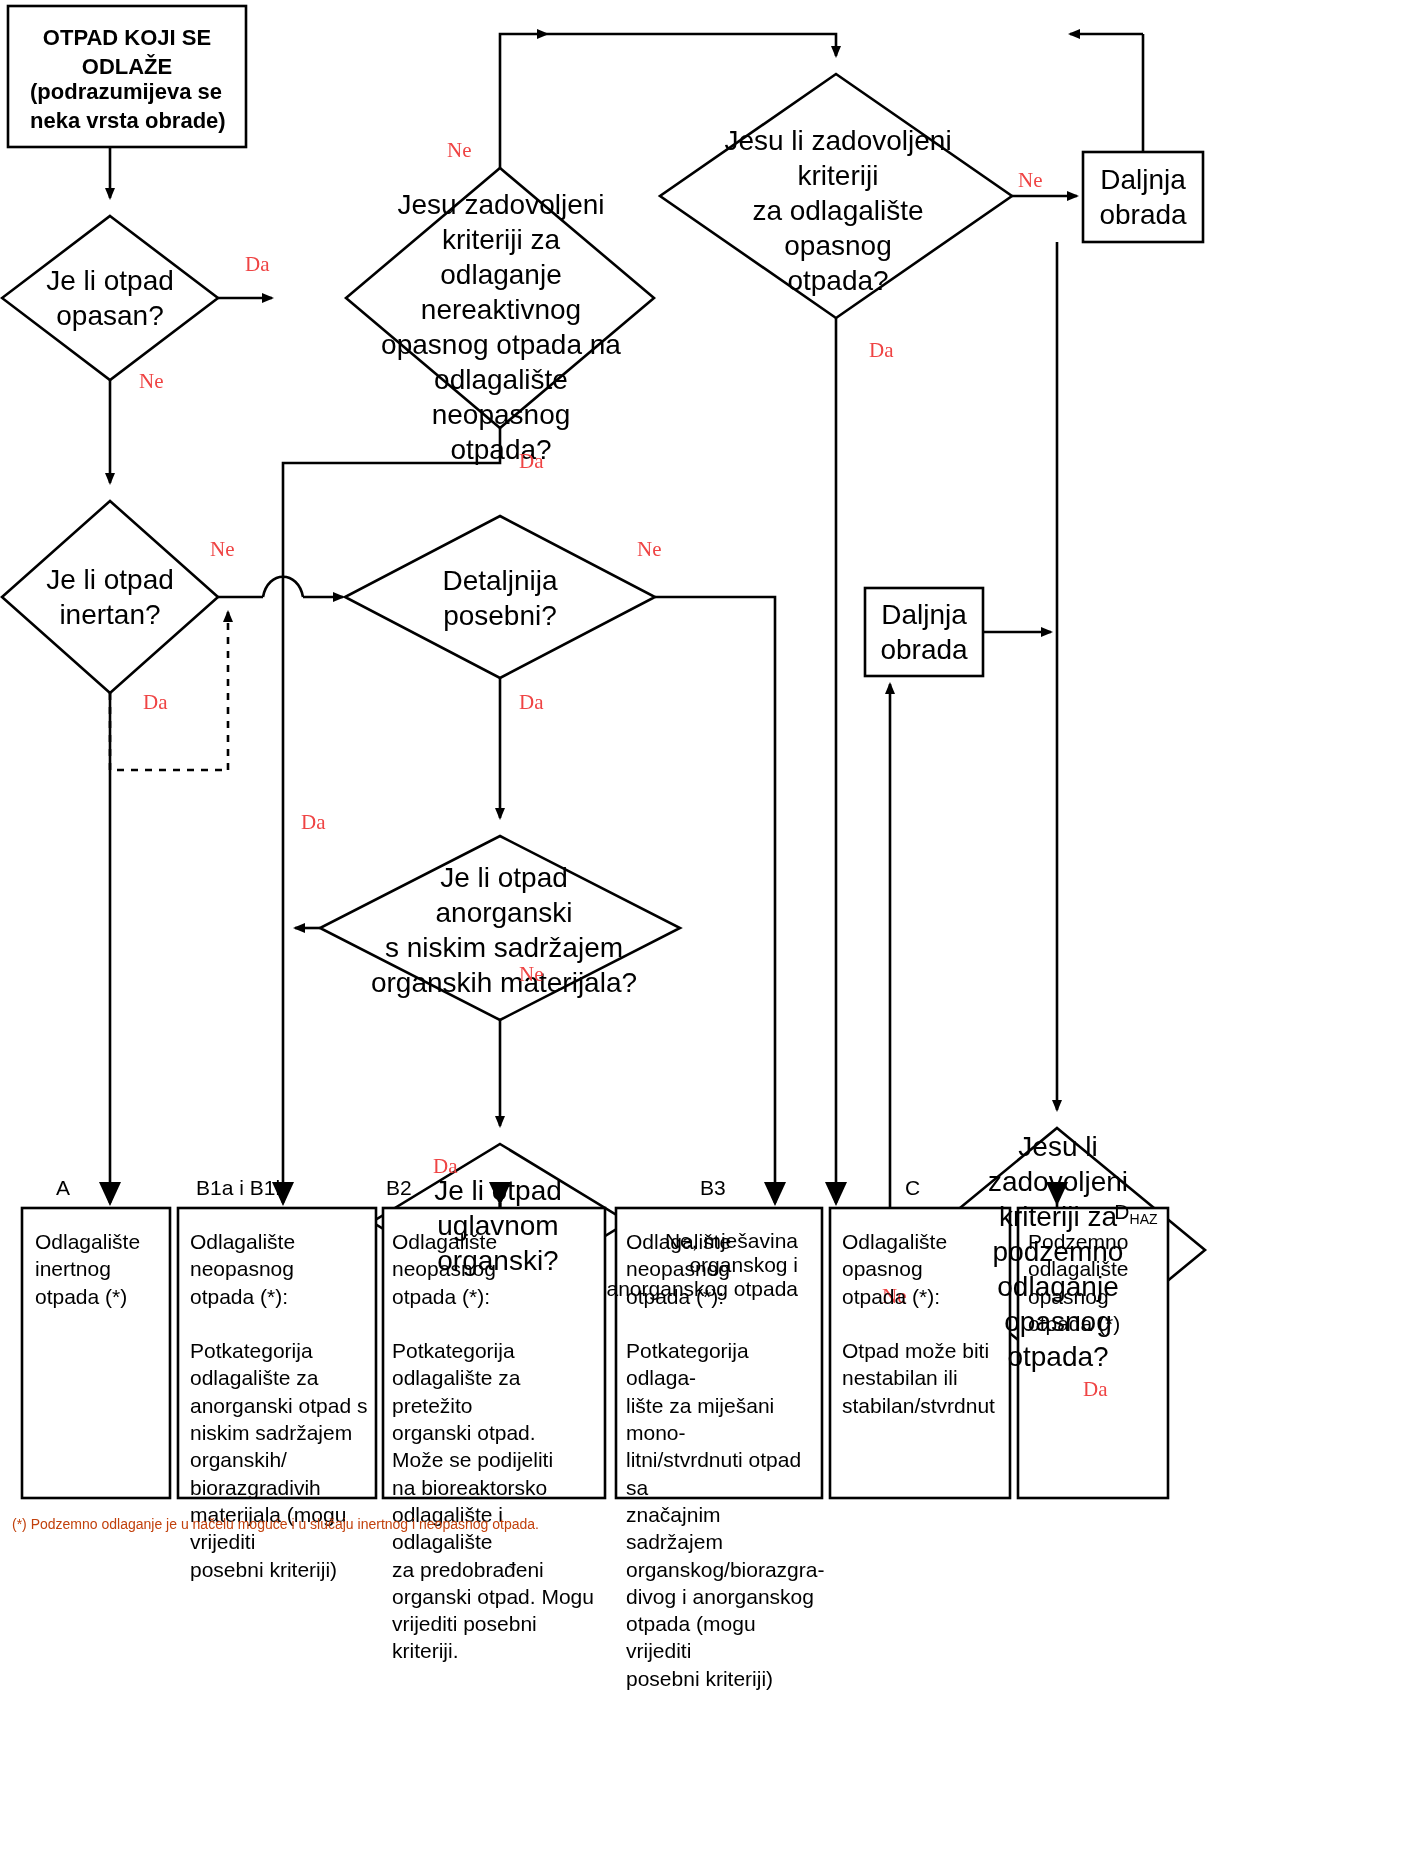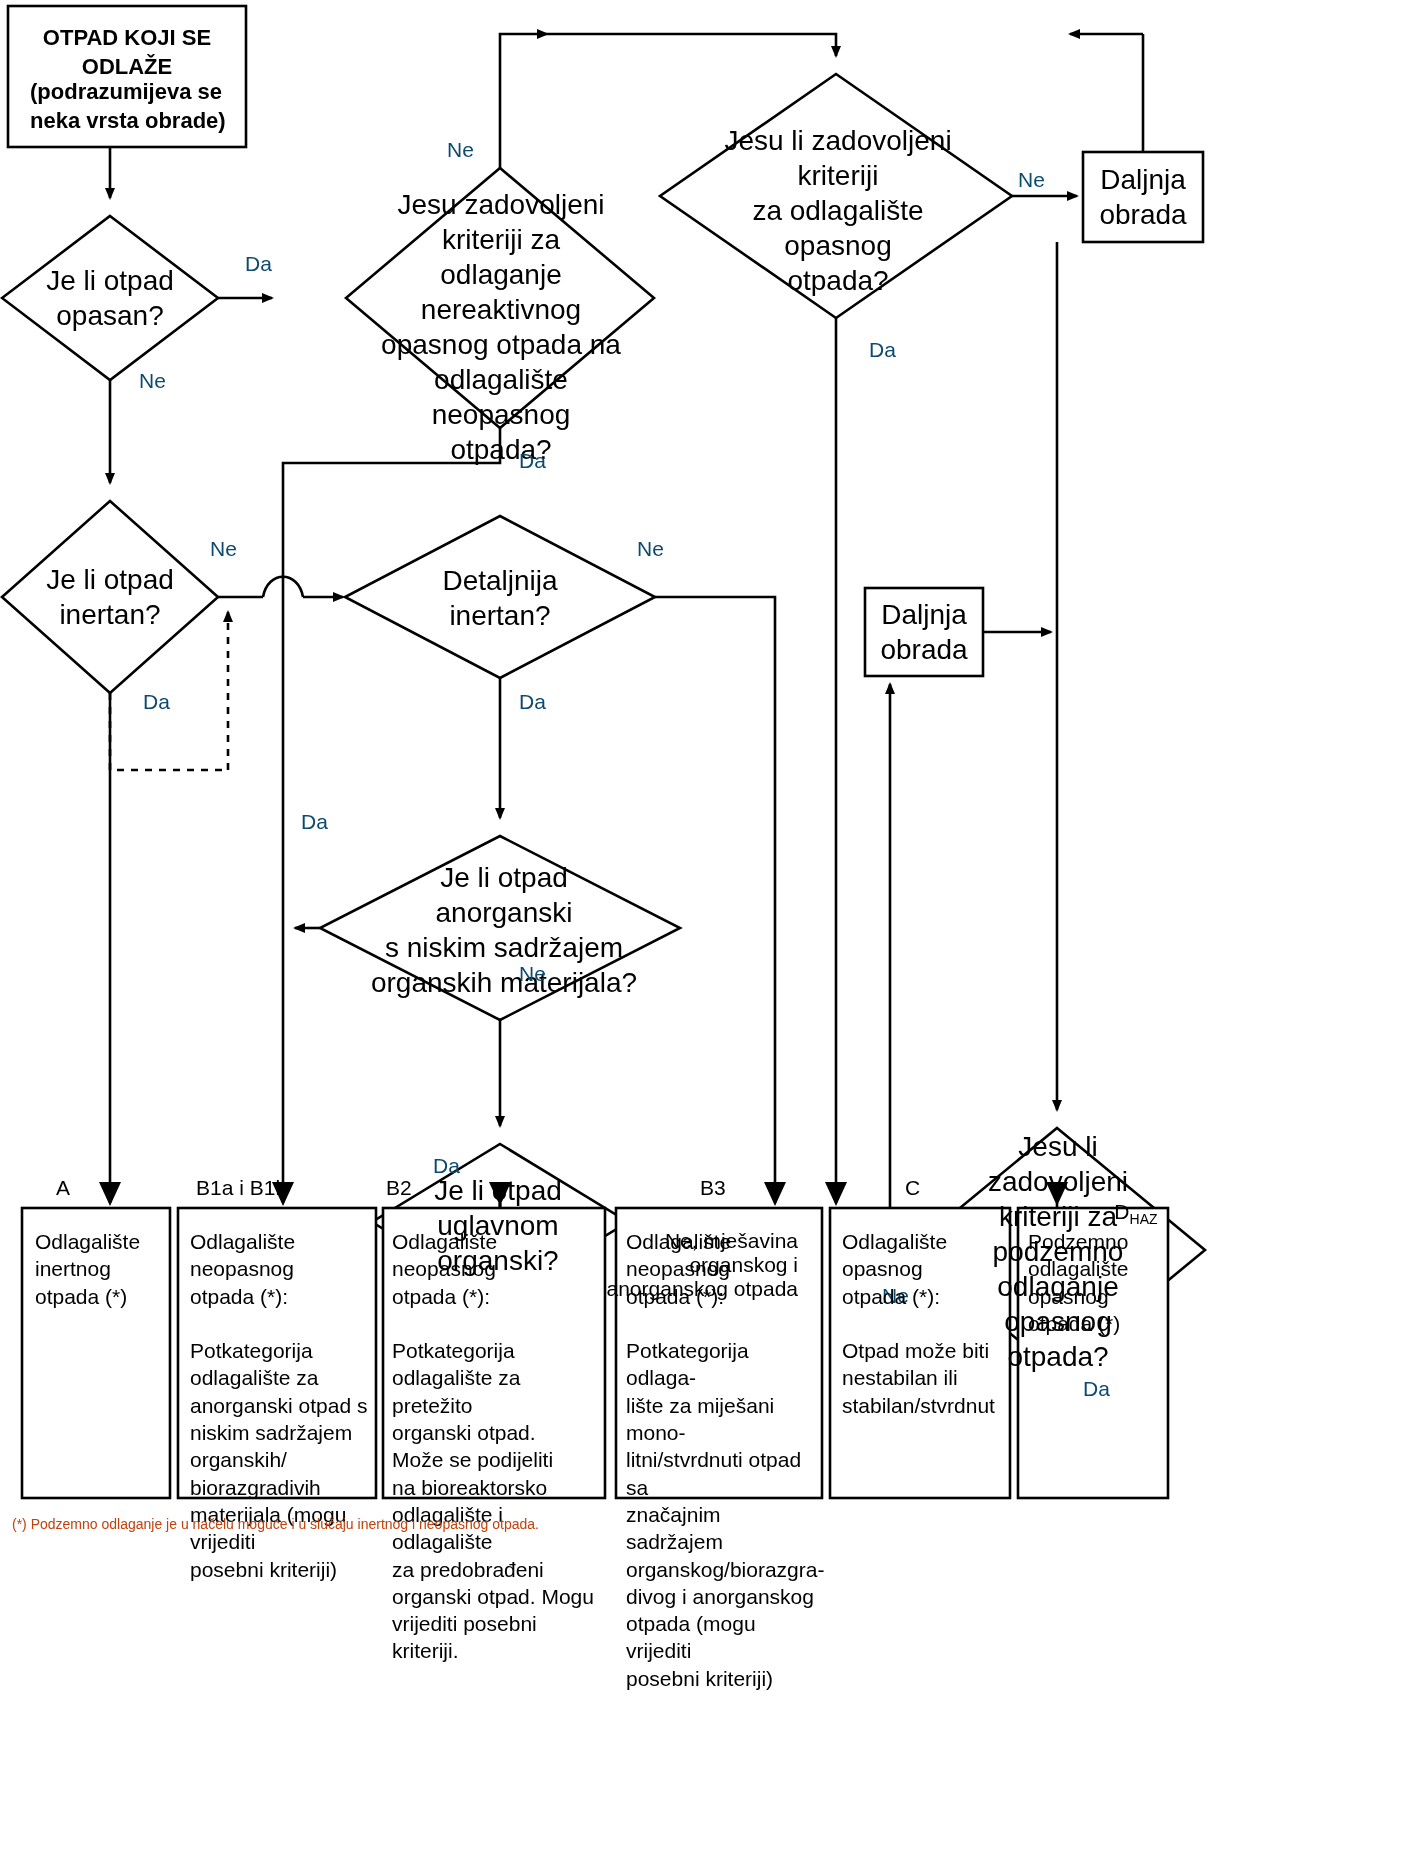--- a/index.html
+++ b/index.html
@@ -1,19 +1,19 @@
 <!DOCTYPE html>
 <html><head>
 <meta charset="utf-8">
 <style>
   html,body{margin:0;padding:0;background:#fff;}
   body{font-family:"Liberation Sans",sans-serif;}
   #root{position:relative;width:1422px;height:1851px;background:#fff;overflow:hidden;}
   #svg{position:absolute;left:0;top:0;width:1422px;height:1851px;}
-  .lbl{position:absolute;font-size:21px;color:#0c4a6e;line-height:1.18;white-space:pre;}
+  .lbl{position:absolute;font-size:21px;color:#ef4444;line-height:1.18;white-space:pre;font-family:Liberation Serif, serif;}
   .dtxt{position:absolute;text-align:center;font-size:28px;line-height:1.25;color:#000;
         display:flex;align-items:center;justify-content:center;}
   .boxtxt{position:absolute;font-size:21px;line-height:1.3;color:#000;white-space:pre-line;}
   .start{position:absolute;font-weight:bold;text-align:center;font-size:22px;line-height:1.3;}
   .catlbl{position:absolute;font-size:21px;color:#000;white-space:pre;}
   .foot{position:absolute;font-size:14px;color:#c2410c;white-space:pre;}
   .ptxt{position:absolute;font-size:21px;color:#000;white-space:pre;text-align:right;}
   .sub{font-size:14px;vertical-align:sub;}
 </style>
 </head>
@@ -143,21 +143,21 @@
   </div>
 
   <div class="dtxt" style="left:700px;top:162px;width:276px;height:96px;">
     <span style="white-space:pre-line">Jesu li zadovoljeni kriteriji
 za odlagalište opasnog
 otpada?</span>
   </div>
 
   <div class="dtxt" style="left:400px;top:567px;width:200px;height:62px;">
     <span style="white-space:pre-line">Detaljnija
-inertan?</span>
+posebni?</span>
   </div>
 
   <div class="dtxt" style="left:370px;top:888px;width:268px;height:84px;">
     <span style="white-space:pre-line">Je li otpad anorganski
 s niskim sadržajem
 organskih materijala?</span>
   </div>
 
   <div class="dtxt" style="left:408px;top:1183px;width:180px;height:84px;">
     <span style="white-space:pre-line">Je li otpad

